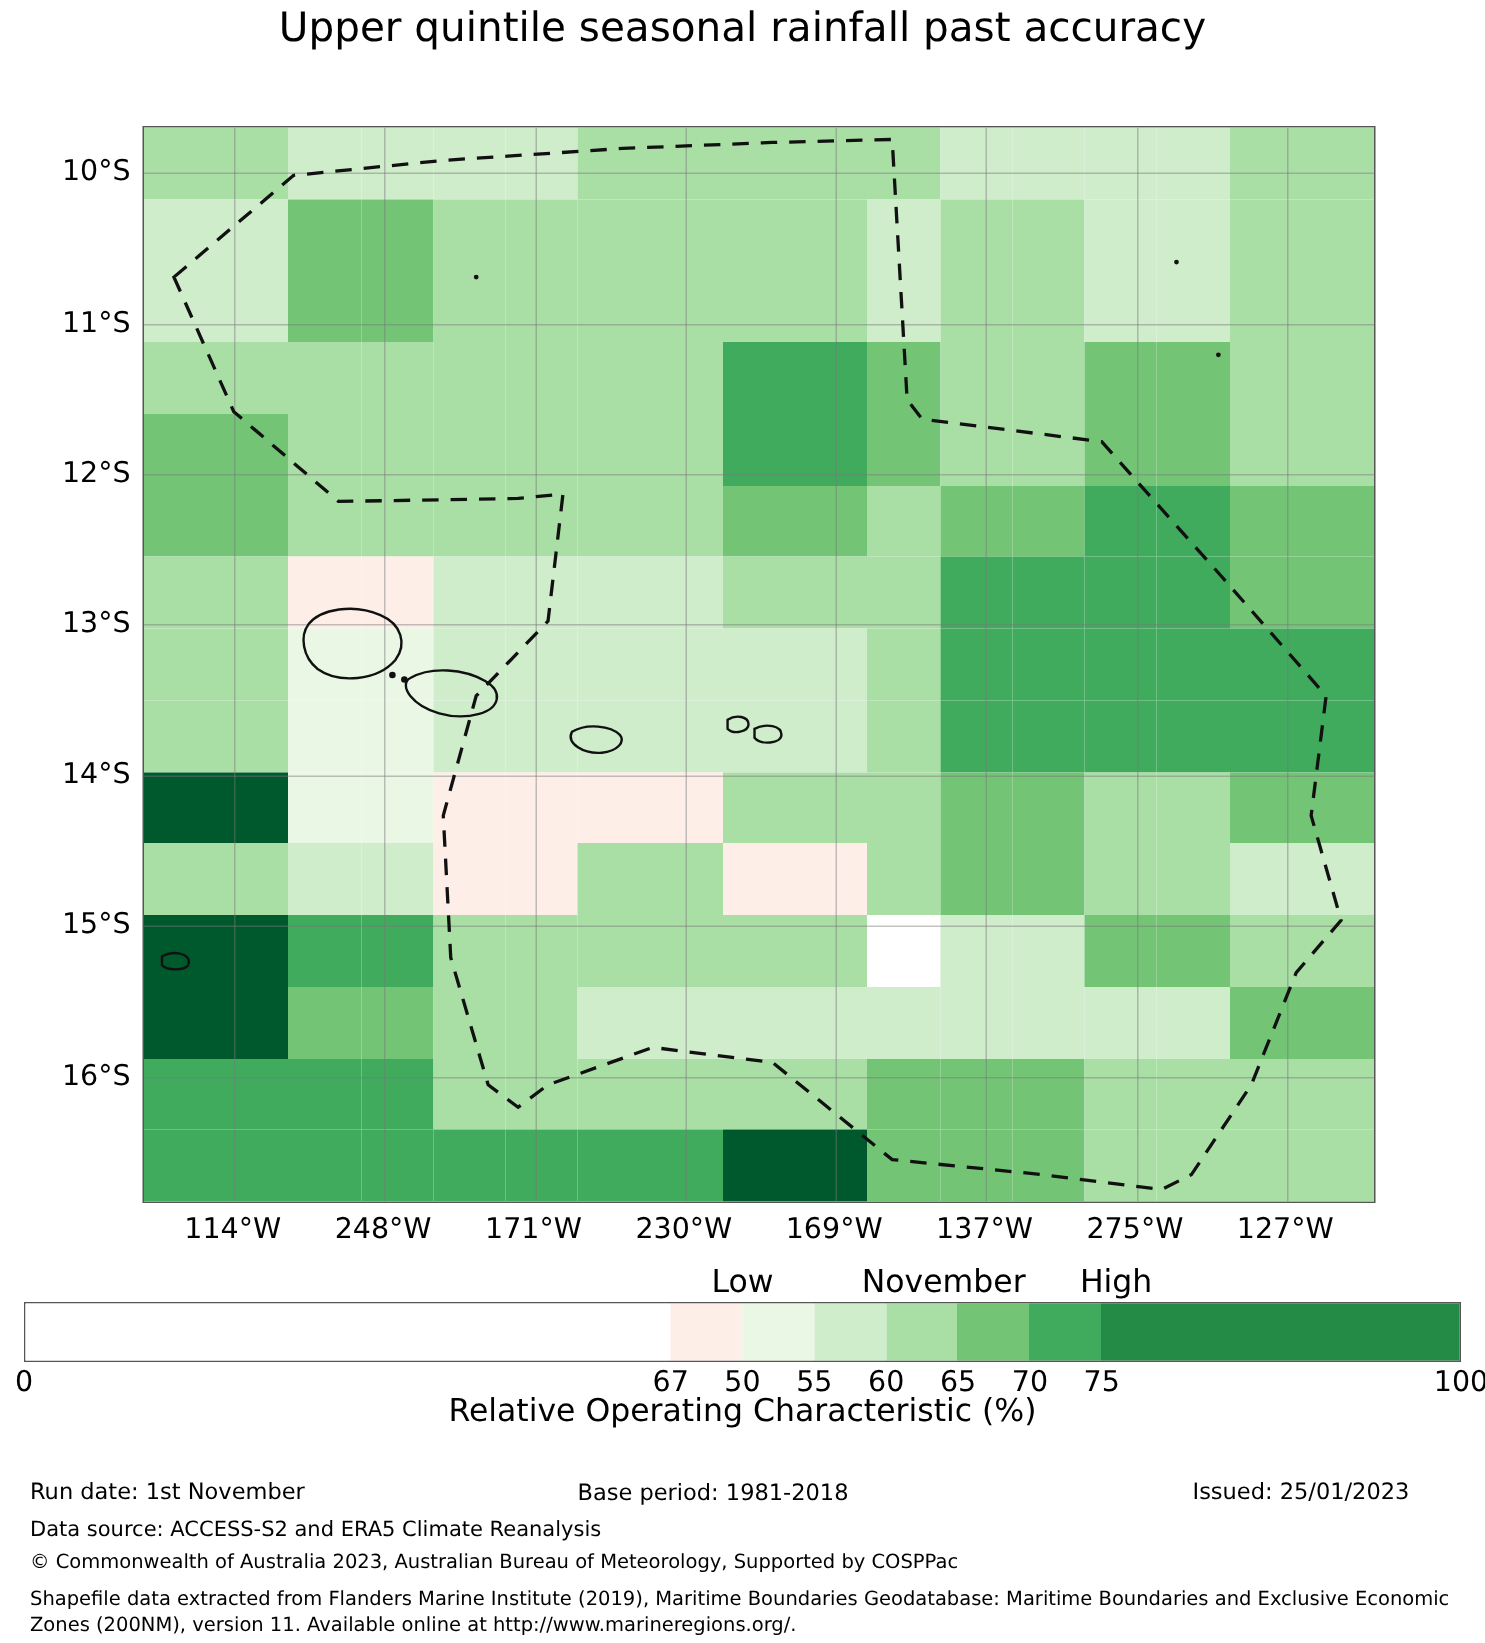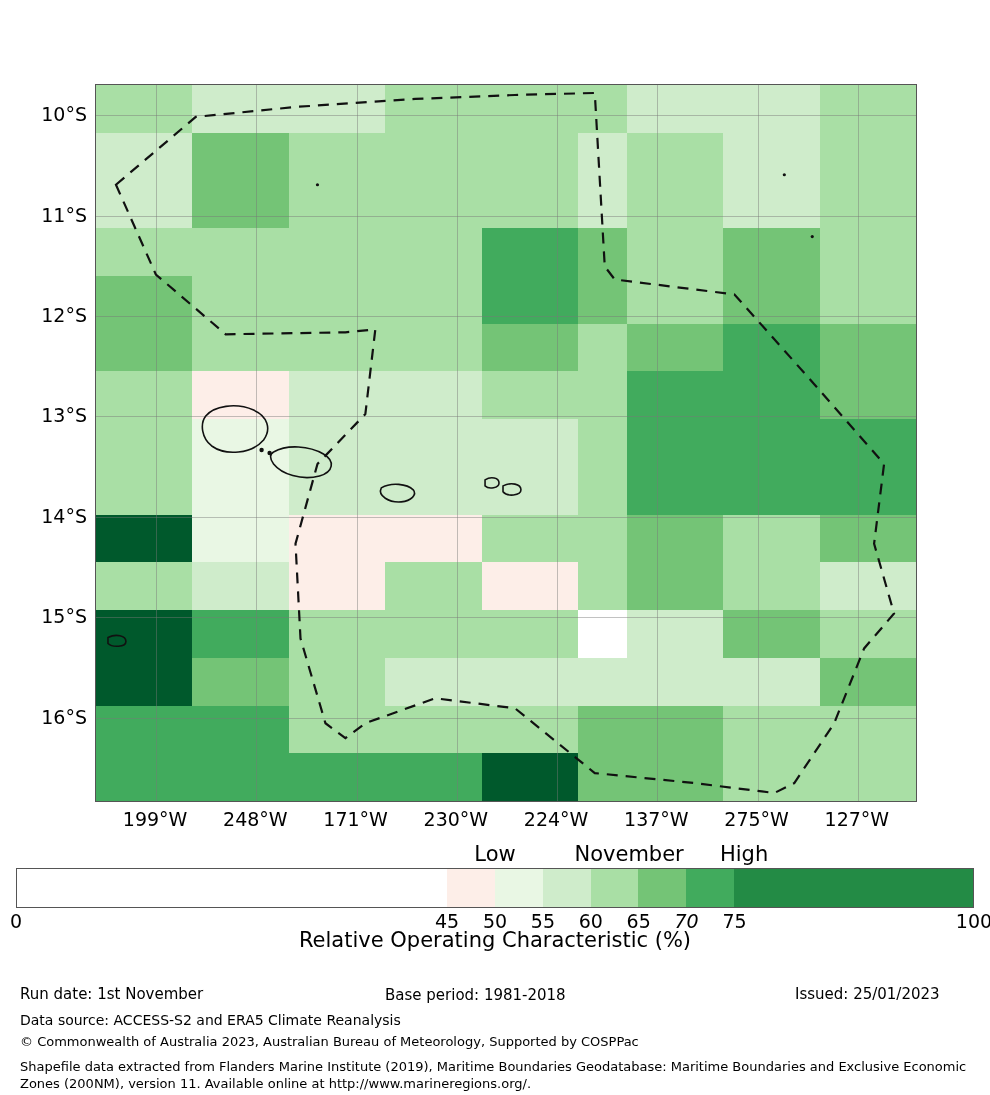--- a/index.html
+++ b/index.html
@@ -144,20 +144,21 @@
   #foot-base  { left: 385px; top: 986px; text-align: center; }
   #foot-issue { left: 795px; top: 985px; }
   #foot-src   { left: 20px;  top: 1012px; font-size: 14px; }
   #foot-copy  { left: 20px;  top: 1034px; font-size: 13px; }
   #foot-shape { left: 20px;  top: 1058px; font-size: 13px; width: 950px; line-height: 17px; white-space: normal; }
 </style>
 </head>
 <body>
 
 <div id="title">
+  <span class="line">Upper quintile seasonal rainfall past accuracy</span>
 </div>
 
 <div id="plot-area">
   <div id="heat-grid" style="grid-template-columns: repeat(17, 1fr); grid-template-rows: repeat(15, 1fr);">
       <div style="background: rgb(169, 223, 165);"></div>
       <div style="background: rgb(169, 223, 165);"></div>
       <div style="background: rgb(207, 236, 203);"></div>
       <div style="background: rgb(207, 236, 203);"></div>
       <div style="background: rgb(207, 236, 203);"></div>
       <div style="background: rgb(207, 236, 203);"></div>
@@ -454,25 +455,25 @@
 <div id="y-axis">
     <div class="ylab" style="top: 114.126px;">10°S</div>
     <div class="ylab" style="top: 214.545px;">11°S</div>
     <div class="ylab" style="top: 314.965px;">12°S</div>
     <div class="ylab" style="top: 415.385px;">13°S</div>
     <div class="ylab" style="top: 515.804px;">14°S</div>
     <div class="ylab" style="top: 616.224px;">15°S</div>
     <div class="ylab" style="top: 716.643px;">16°S</div>
   </div>
 <div id="x-axis">
-    <div class="xlab" style="left: 155.146px;">199°W</div>
+    <div class="xlab" style="left: 155.146px;">114°W</div>
     <div class="xlab" style="left: 255.39px;">248°W</div>
     <div class="xlab" style="left: 355.634px;">171°W</div>
     <div class="xlab" style="left: 455.878px;">230°W</div>
-    <div class="xlab" style="left: 556.122px;">224°W</div>
+    <div class="xlab" style="left: 556.122px;">169°W</div>
     <div class="xlab" style="left: 656.366px;">137°W</div>
     <div class="xlab" style="left: 756.61px;">275°W</div>
     <div class="xlab" style="left: 856.854px;">127°W</div>
   </div>
 
 <div id="cbar-cats">
     <div class="cb-cat" style="left: 495px;">Low</div>
     <div class="cb-cat" style="left: 629.12px;">November</div>
     <div class="cb-cat" style="left: 744.08px;">High</div>
   </div>
@@ -483,26 +484,26 @@
       <div style="background: rgb(233, 247, 228); flex: 5 0 0px;"></div>
       <div style="background: rgb(207, 236, 203); flex: 5 0 0px;"></div>
       <div style="background: rgb(169, 223, 165); flex: 5 0 0px;"></div>
       <div style="background: rgb(116, 196, 118); flex: 5 0 0px;"></div>
       <div style="background: rgb(65, 171, 93); flex: 5 0 0px;"></div>
       <div style="background: rgb(35, 139, 69); flex: 25 0 0px;"></div>
     </div>
 </div>
 <div id="cbar-ticks">
     <div class="cb-tick" style="left: 16px; top: 910px;">0</div>
-    <div class="cb-tick" style="left: 447.1px; top: 910px;">45</div>
+    <div class="cb-tick" style="left: 447.1px; top: 910px;">67</div>
     <div class="cb-tick" style="left: 495px; top: 910px;">50</div>
     <div class="cb-tick" style="left: 542.9px; top: 910px;">55</div>
     <div class="cb-tick" style="left: 590.8px; top: 910px;">60</div>
     <div class="cb-tick" style="left: 638.7px; top: 910px;">65</div>
-    <div class="cb-tick" style="left: 686.6px; top: 910px; font-style: italic;">70</div>
+    <div class="cb-tick" style="left: 686.6px; top: 910px;">70</div>
     <div class="cb-tick" style="left: 734.5px; top: 910px;">75</div>
     <div class="cb-tick" style="left: 974px; top: 910px;">100</div>
   </div>
 <div id="cbar-title">Relative Operating Characteristic (%)</div>
 
 <div class="foot" id="foot-run">Run date: 1st November</div>
 <div class="foot" id="foot-base">Base period: 1981-2018</div>
 <div class="foot" id="foot-issue">Issued: 25/01/2023</div>
 <div class="foot" id="foot-src">Data source: ACCESS-S2 and ERA5 Climate Reanalysis</div>
 <div class="foot" id="foot-copy">© Commonwealth of Australia 2023, Australian Bureau of Meteorology, Supported by COSPPac</div>

